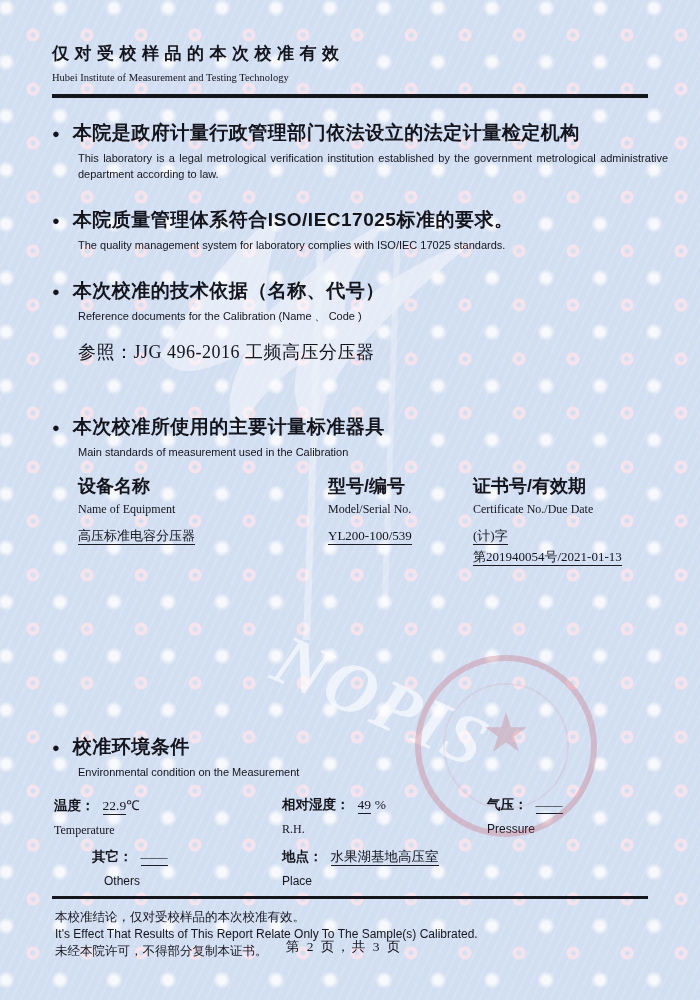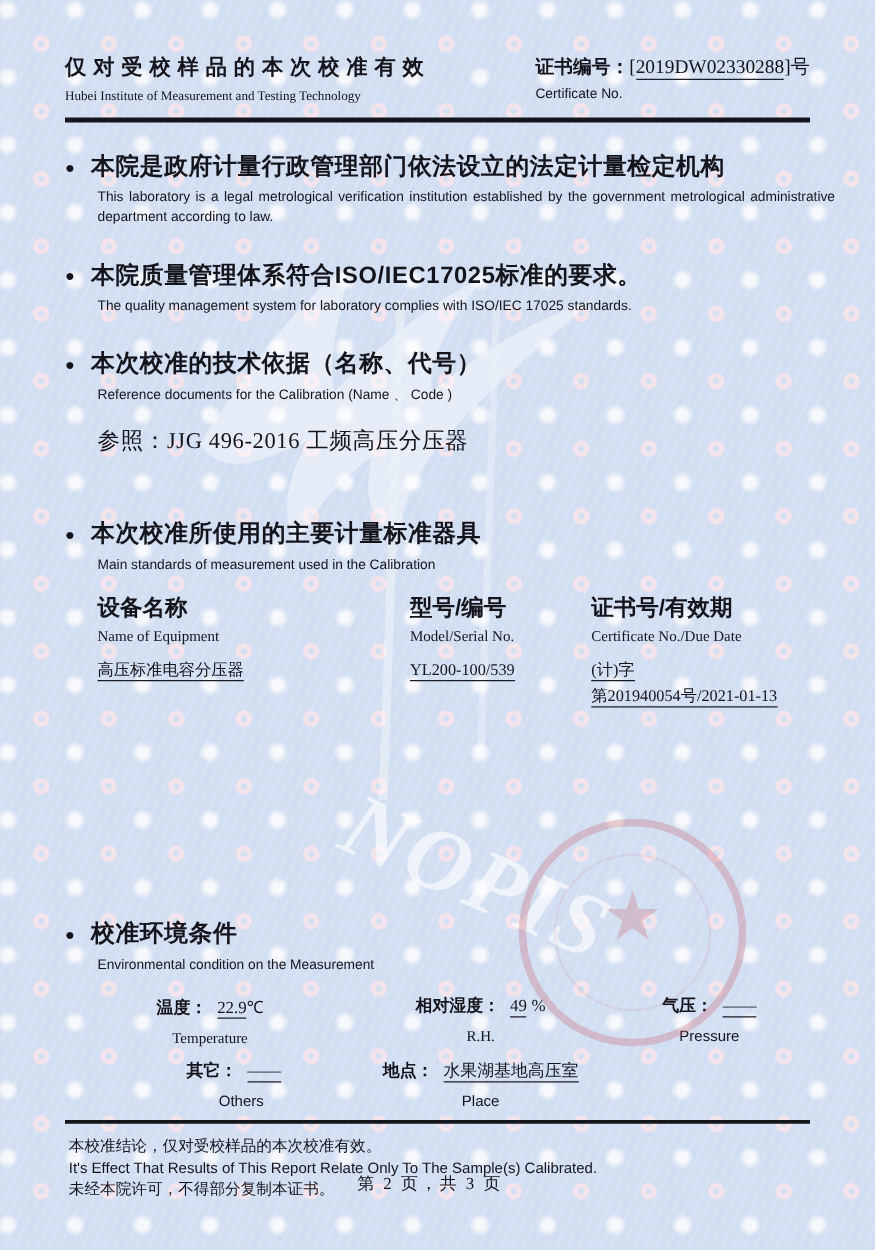--- a/index.html
+++ b/index.html
@@ -57,21 +57,21 @@
   .b-en { margin-left: 26px; margin-top: 5px; font-size: 11px; line-height: 1.45; width: 590px; text-align: justify; }
   .ref-line { margin: 15px 0 0 26px; font-size: 18px; font-family: "Liberation Serif", serif; letter-spacing: 0.5px; }
 
   .sec-standards { margin-top: 50px; }
   .stable { display: grid; grid-template-columns: 250px 145px auto; padding-left: 26px; margin-top: 13px; }
   .t-cn { font-size: 18px; font-weight: bold; }
   .t-en { font-size: 12px; font-family: "Liberation Serif", serif; margin-top: 4px; }
   .t-val { font-size: 13px; font-family: "Liberation Serif", serif; margin-top: 8px; line-height: 1.65; }
 
   .sec-env { margin-top: 166px; }
-  .env-grid { display: grid; grid-template-columns: 228px 205px auto; margin-top: 15px; row-gap: 10px; padding-left: 2px; text-align: center; }
+  .env-grid { display: grid; grid-template-columns: 228px 205px auto; margin-top: 15px; row-gap: 10px; padding-left: 2px; }
   .e-line { font-size: 13.5px; }
   .e-label { font-weight: bold; margin-right: 8px; }
   .e-val { font-family: "Liberation Serif", serif; font-size: 13.5px; }
   .e-en { font-size: 12px; font-family: "Liberation Serif", serif; margin-top: 8px; }
   .f-others { padding-left: 38px; }
   .f-others .e-en { padding-left: 12px; }
   .f-record { margin-left: -26px; }
   .f-record .e-en { padding-left: 55px; }
   .e-en.sans { font-family: "Liberation Sans", sans-serif; }
 
@@ -104,26 +104,20 @@
     <polygon points="98,64 110.9,103.7 77.1,79.2 118.9,79.2 85.1,103.7" fill="rgba(194,74,85,0.28)"></polygon>
   </svg>
 
   <div class="content">
 
     <div class="header">
       <div>
         <div class="inst-cn">仅对受校样品的本次校准有效</div>
         <div class="inst-en">Hubei Institute of Measurement and Testing Technology</div>
       </div>
-      <div>
-        <div class="cert-cn">
-          <span>证书编号：</span><span class="cert-num"><span>[</span><span class="uline">2019DW02330288</span><span>]号</span></span>
-        </div>
-        <div class="cert-en">Certificate No.</div>
-      </div>
     </div>
 
     <div class="rule-thick"></div>
 
     <section class="bsec first">
       <div class="b-head">
         <span class="bdot">●</span>
         <span class="b-cn">本院是政府计量行政管理部门依法设立的法定计量检定机构</span>
       </div>
       <div class="b-en">This laboratory is a legal metrological verification institution established by the government metrological administrative department according to law.</div>

